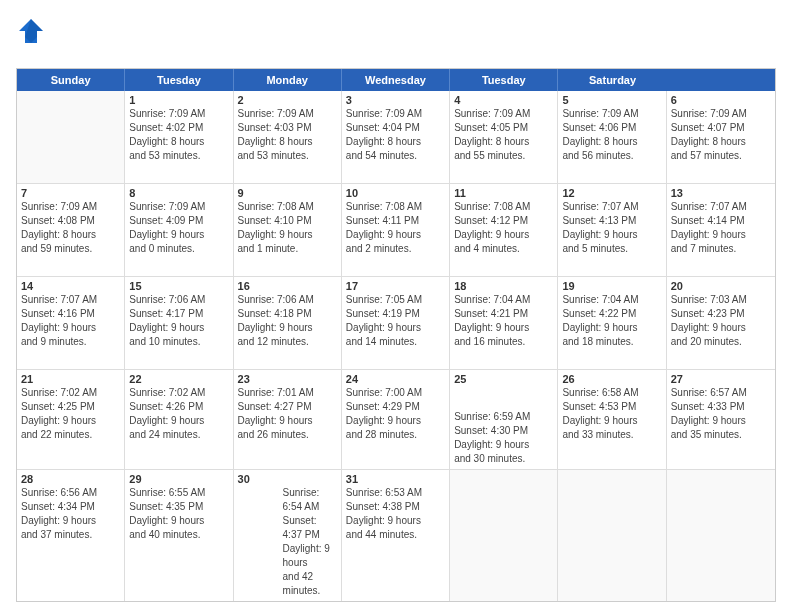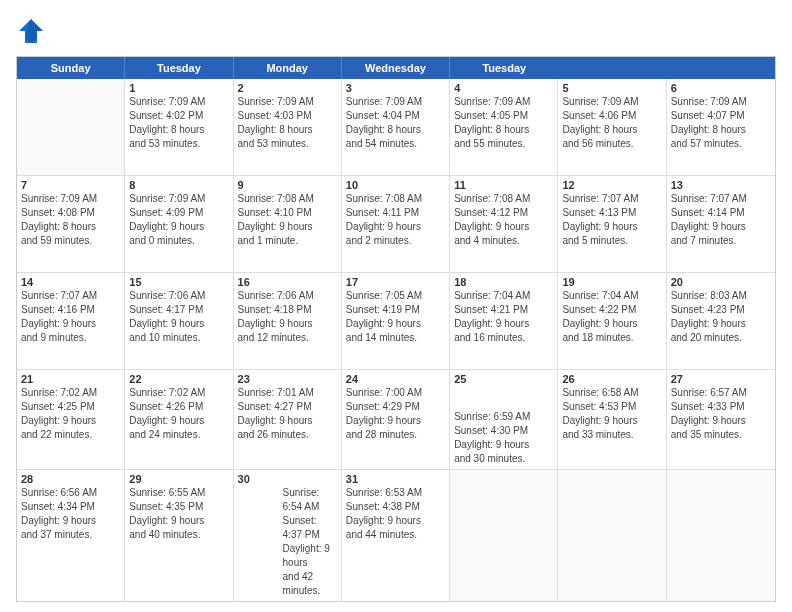--- a/index.html
+++ b/index.html
@@ -9,20 +9,21 @@
       font-family: Arial, sans-serif;
       background: #fff;
       overflow: hidden;
     }
     .page {
       width: 792px;
       height: 612px;
       padding: 16px 16px 10px 16px;
       display: flex;
       flex-direction: column;
+      gap: 12px;
     }
     .header {
       display: flex;
       justify-content: space-between;
       align-items: flex-start;
       margin-bottom: 10px;
     }
     .logo {
       display: flex;
       align-items: center;
@@ -127,20 +128,21 @@
     </div>
   </div>
 
   <div class="calendar">
     <div class="cal-header">
     <div class="cal-header-cell">Sunday</div>
         <div class="cal-header-cell">Tuesday</div>
         <div class="cal-header-cell">Monday</div>
         <div class="cal-header-cell">Wednesday</div>
         <div class="cal-header-cell">Tuesday</div>
+        <div class="cal-header-cell">Saturday</div>
       </div>
     <div class="cal-body">
     <div class="cal-row">
           <div class="cal-cell empty"></div>
           <div class="cal-cell">
             <span class="day-num">1</span>
             <div class="cell-text" style="white-space: pre-line;">Sunrise: 7:09 AM
 Sunset: 4:02 PM
 Daylight: 8 hours
 and 53 minutes.</div>
@@ -270,21 +272,21 @@
           </div>
           <div class="cal-cell">
             <span class="day-num">19</span>
             <div class="cell-text" style="white-space: pre-line;">Sunrise: 7:04 AM
 Sunset: 4:22 PM
 Daylight: 9 hours
 and 18 minutes.</div>
           </div>
           <div class="cal-cell">
             <span class="day-num">20</span>
-            <div class="cell-text" style="white-space: pre-line;">Sunrise: 8:03 AM
+            <div class="cell-text" style="white-space: pre-line;">Sunrise: 7:03 AM
 Sunset: 4:23 PM
 Daylight: 9 hours
 and 20 minutes.</div>
           </div>
         </div>
         <div class="cal-row">
           <div class="cal-cell">
             <span class="day-num">21</span>
             <div class="cell-text" style="white-space: pre-line;">Sunrise: 7:02 AM
 Sunset: 4:25 PM

